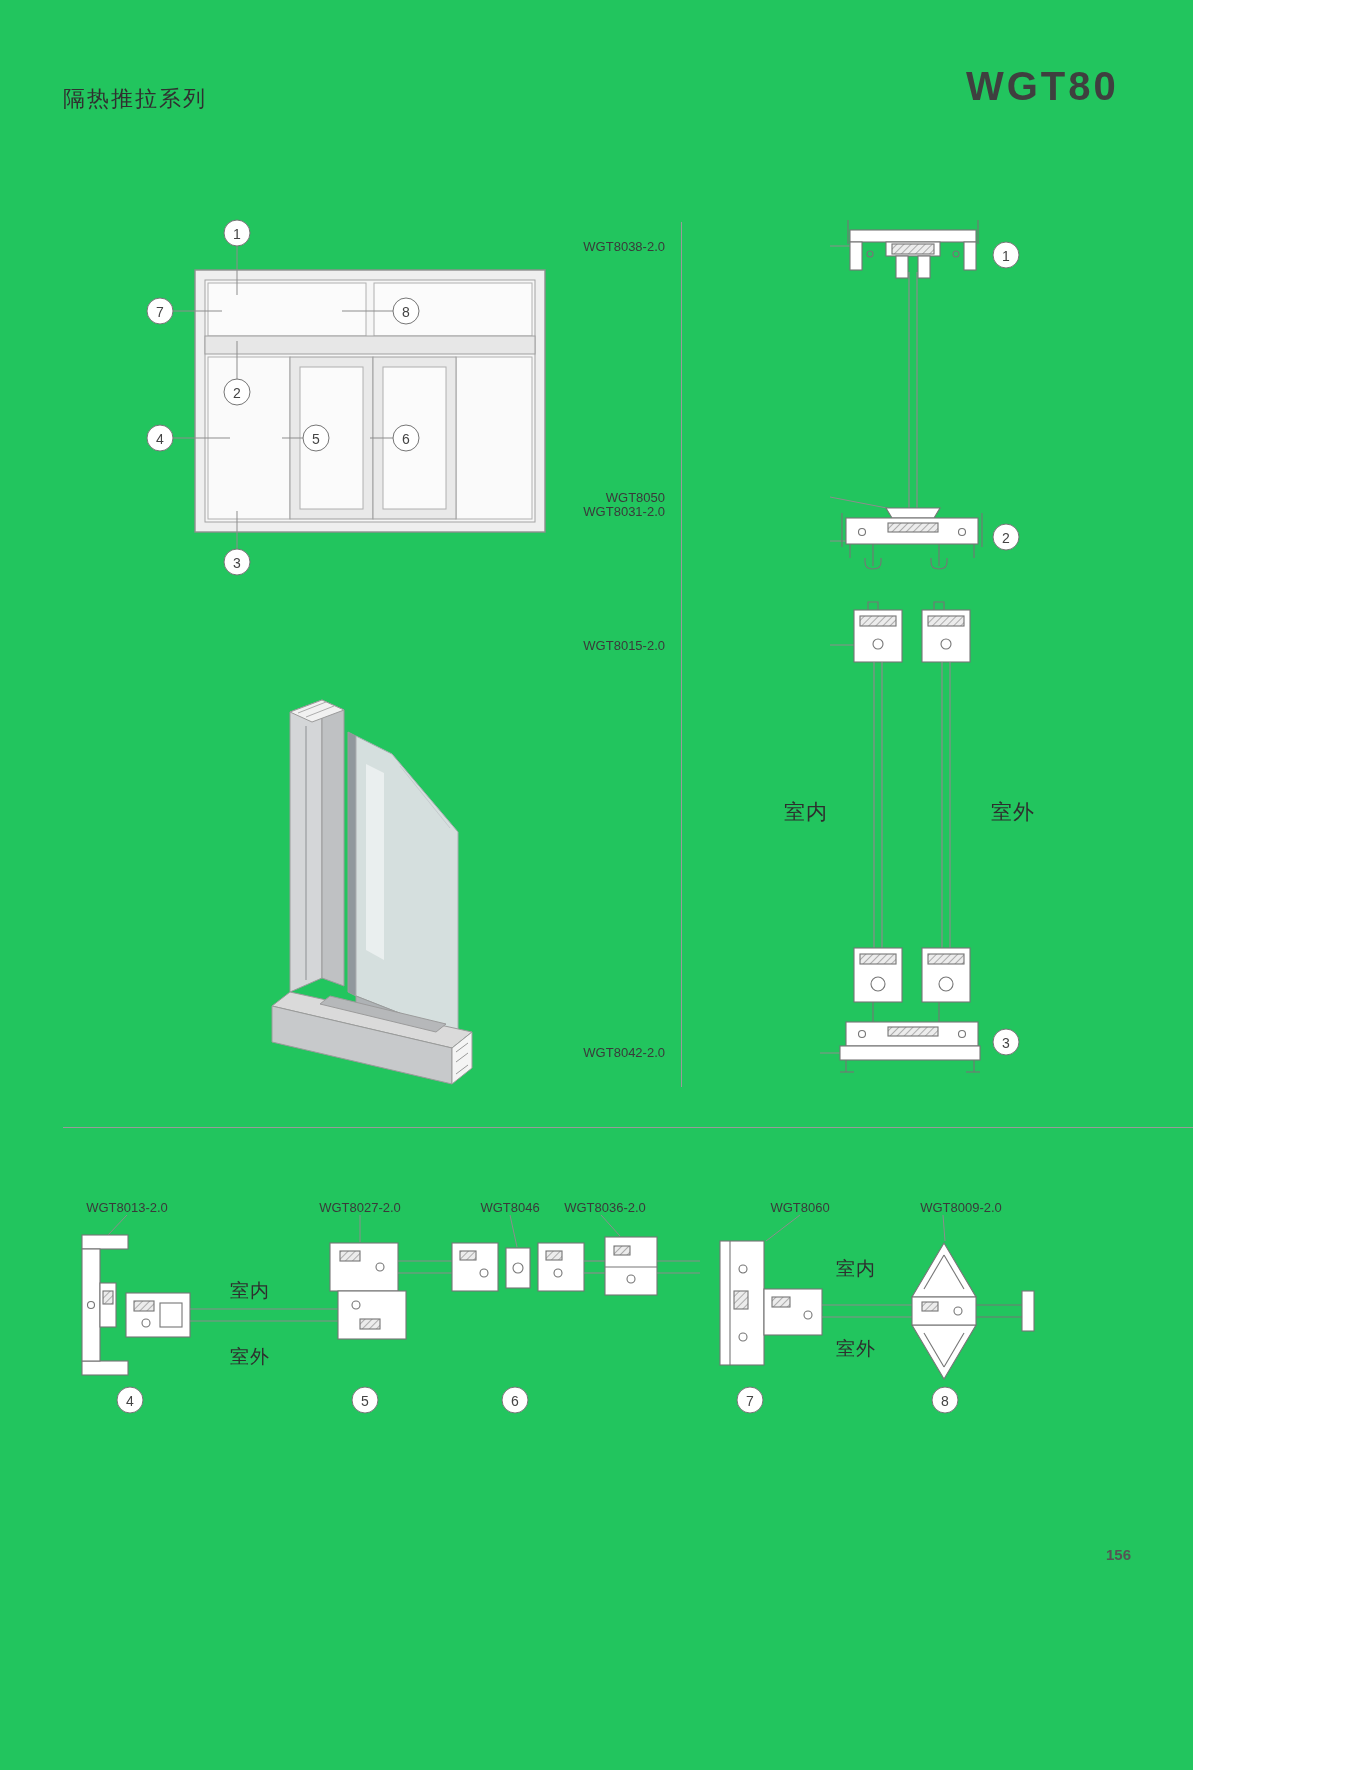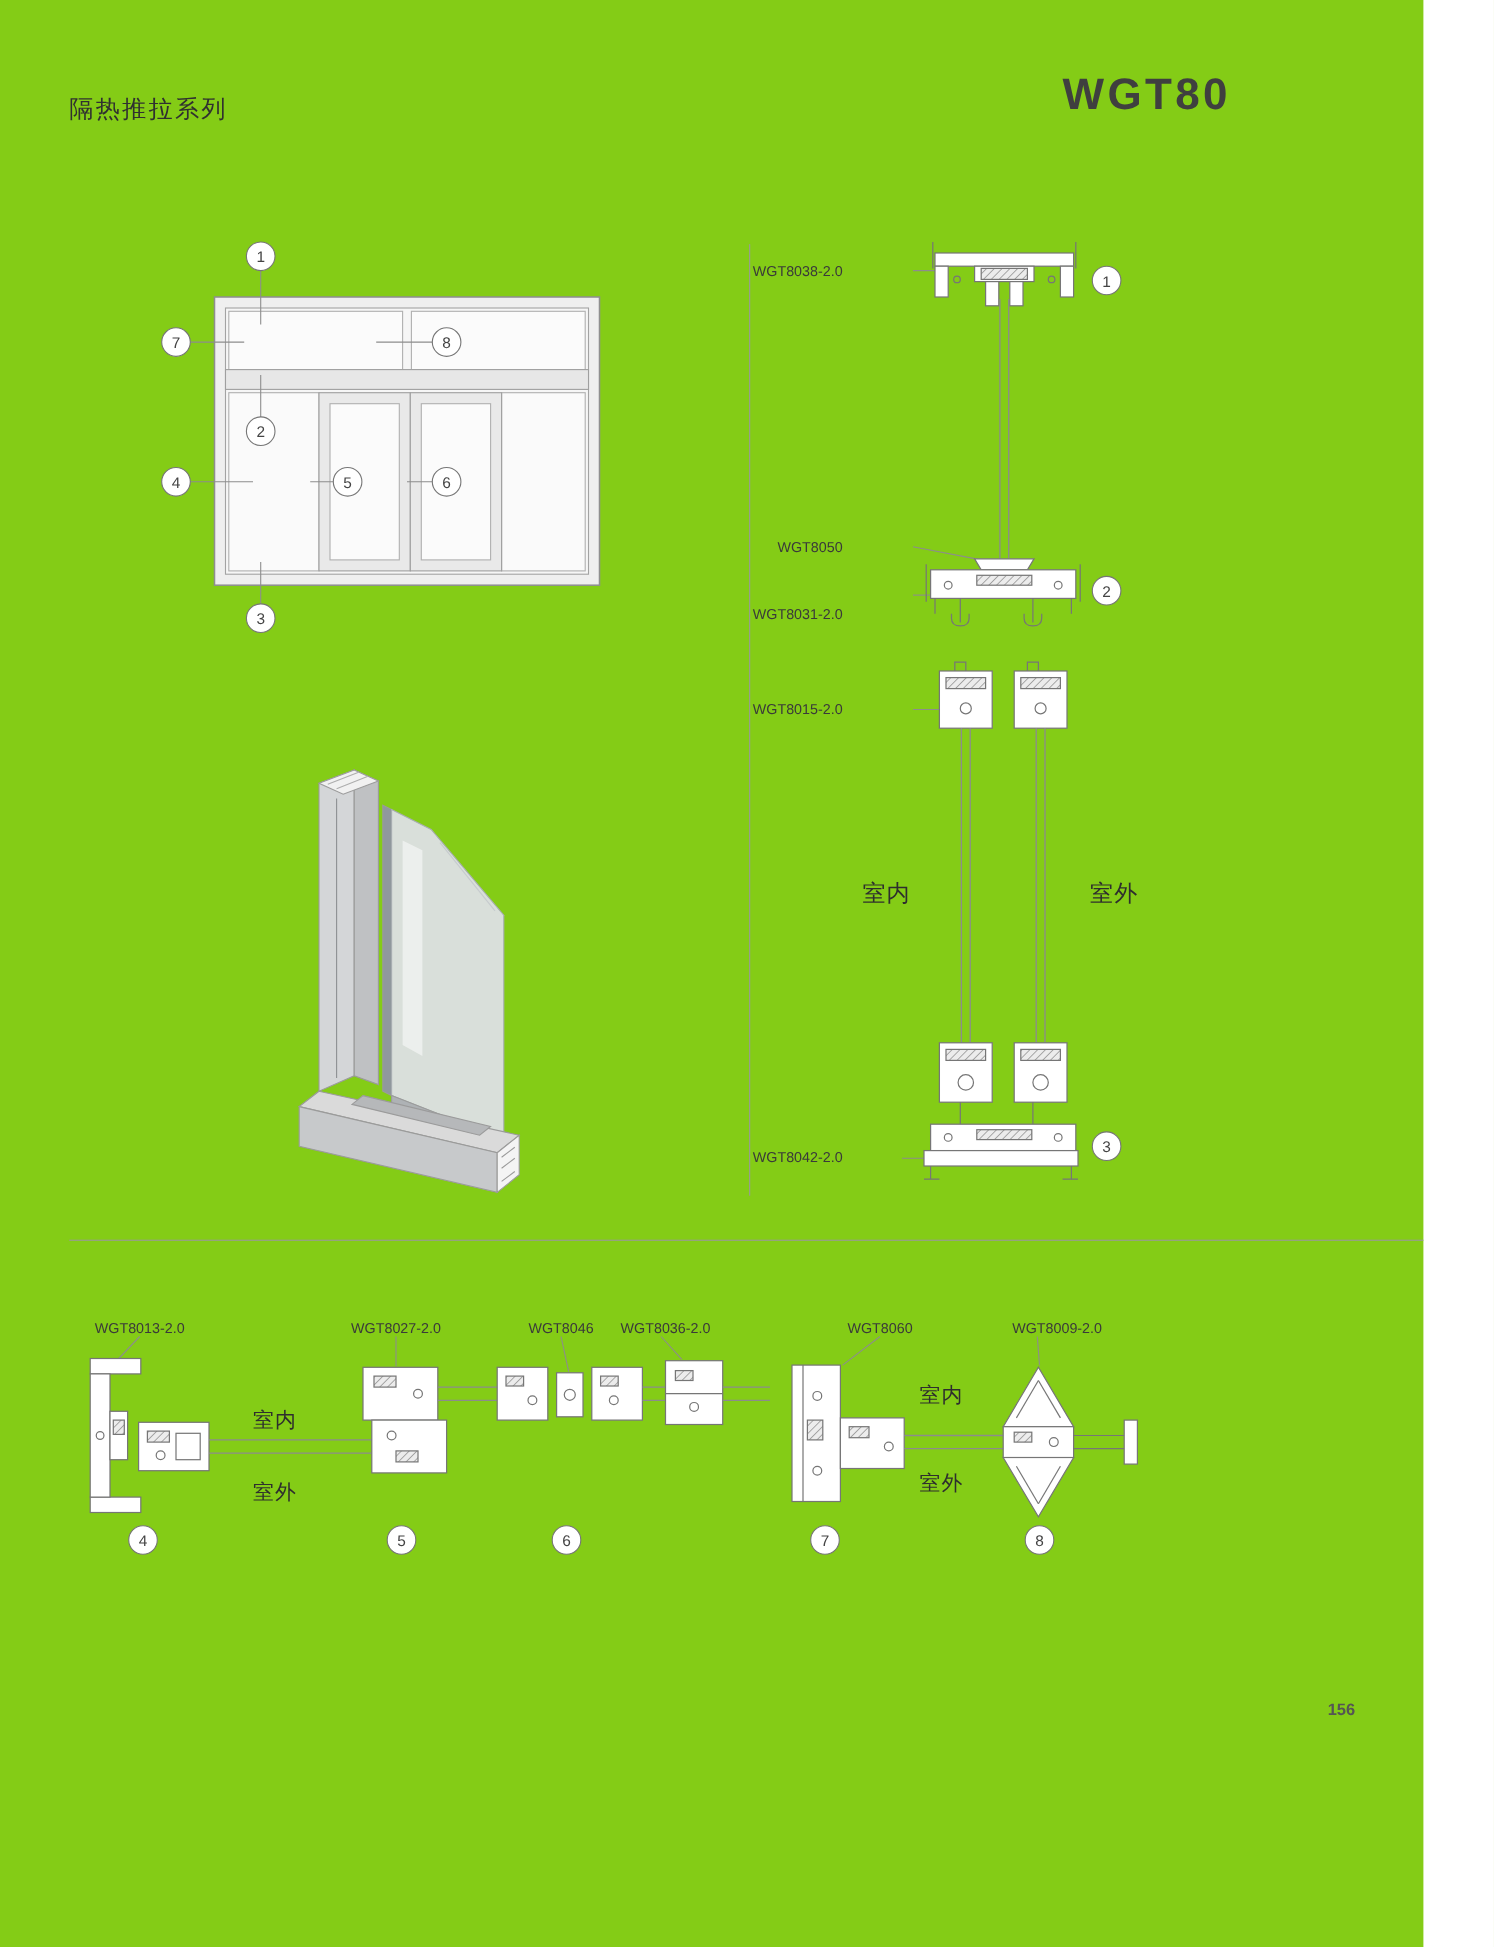--- a/index.html
+++ b/index.html
@@ -1,18 +1,18 @@
 <!DOCTYPE html>
 <html><head>
 <meta charset="utf-8">
 <style>
   * { margin:0; padding:0; box-sizing:border-box; }
   html,body { background:#ffffff; }
   .page {
-    position:relative; width:1294px; height:1770px; background:#84cc16;
+    position:relative; width:1193px; height:1770px; background:#22c55e;
     font-family:"Liberation Sans", sans-serif; color:#3c3c3c; overflow:hidden;
   }
   .series-title { position:absolute; left:63px; top:84px; font-size:22px; letter-spacing:2px; color:#303030; }
   .product-code { position:absolute; left:966px; top:64px; font-size:40px; font-weight:700; letter-spacing:3px; color:#3f3f3f; }
   .vdivider { position:absolute; left:681px; top:222px; width:1px; height:865px; background:#9a9a9a; }
   .hdivider { position:absolute; left:63px; top:1127px; width:1233px; height:1px; background:#9a9a9a; }
   svg.diagram { position:absolute; }
   .callout {
     position:absolute; width:27px; height:27px; border:1.4px solid #767676; border-radius:50%;
     background:#ffffff; display:flex; align-items:center; justify-content:center;
@@ -158,21 +158,21 @@
       <rect x="150" y="836" width="140" height="14"></rect>
       <line x1="156" y1="850" x2="156" y2="862"></line>
       <line x1="284" y1="850" x2="284" y2="862"></line>
       <line x1="150" y1="862" x2="164" y2="862"></line>
       <line x1="276" y1="862" x2="290" y2="862"></line>
     </g>
   </svg>
 
   <div class="lbl r" style="right:528px; top:246px;">WGT8038-2.0</div>
   <div class="lbl r" style="right:528px; top:497px;">WGT8050</div>
-  <div class="lbl r" style="right:528px; top:558px;">WGT8031-2.0</div>
+  <div class="lbl r" style="right:528px; top:511px;">WGT8031-2.0</div>
   <div class="lbl r" style="right:528px; top:645px;text-align:center;">WGT8015-2.0</div>
   <div class="lbl r" style="right:528px; top:1052px;">WGT8042-2.0</div>
 
   <div class="cjk" style="left:806px; top:812px;">室内</div>
   <div class="cjk" style="left:1013px; top:812px;">室外</div>
 
   <div class="callout" style="left:1006px; top:255px;">1</div>
   <div class="callout" style="left:1006px; top:537px;">2</div>
   <div class="callout" style="left:1006px; top:1042px;">3</div>
 

